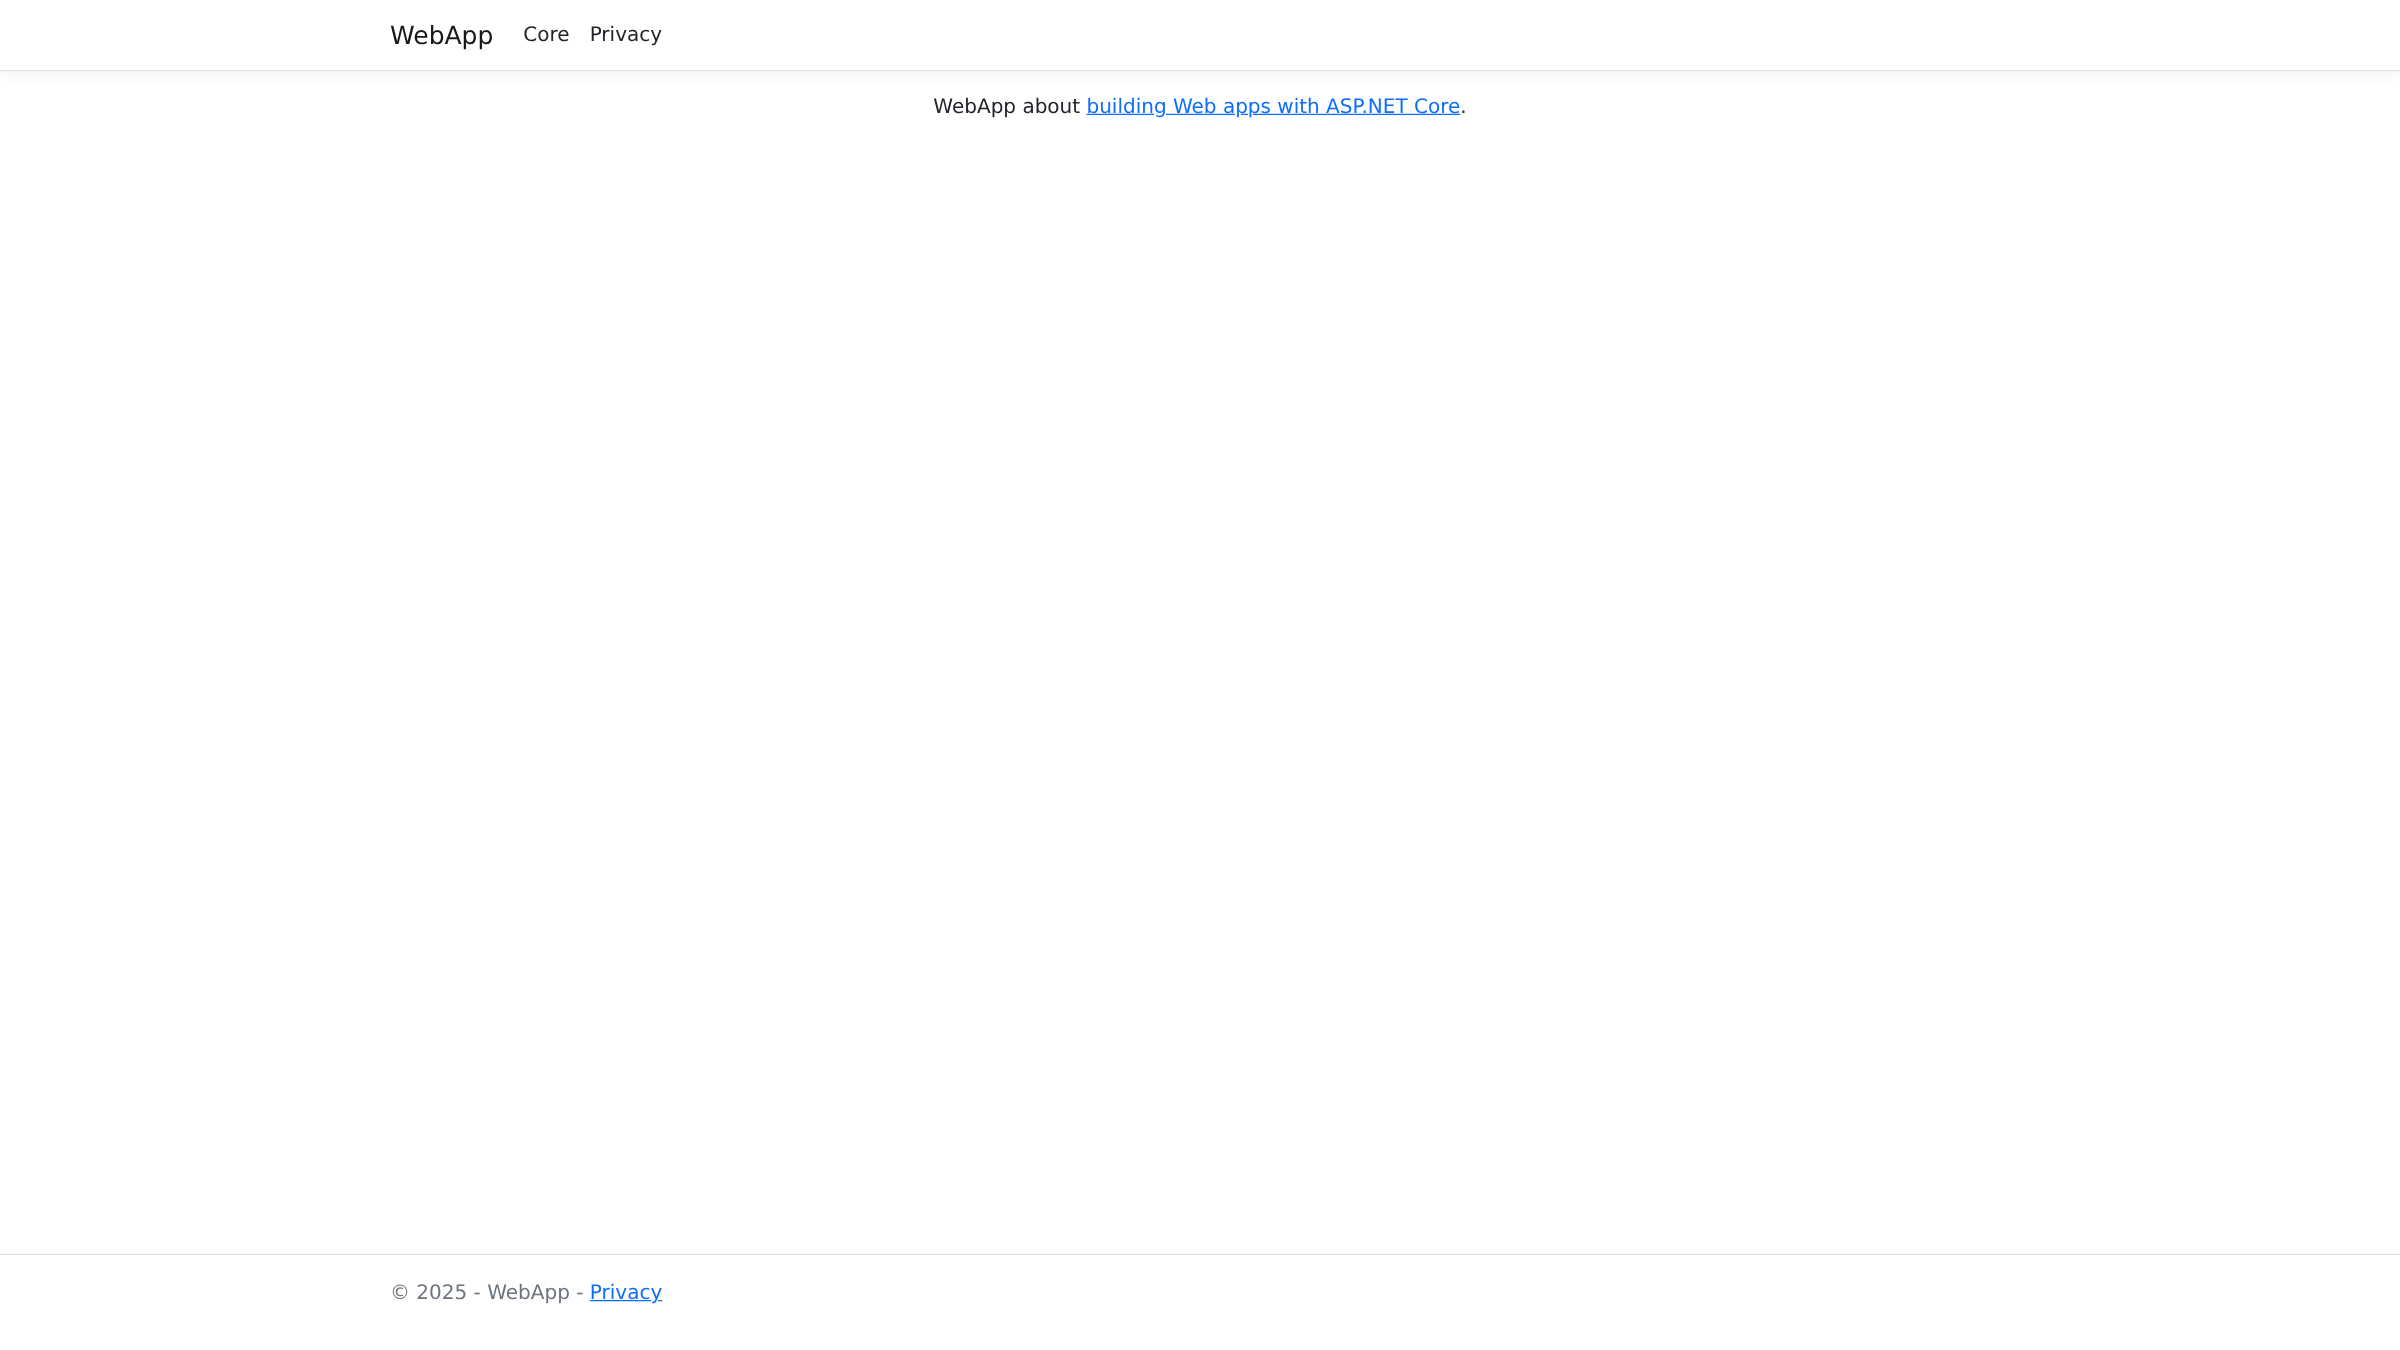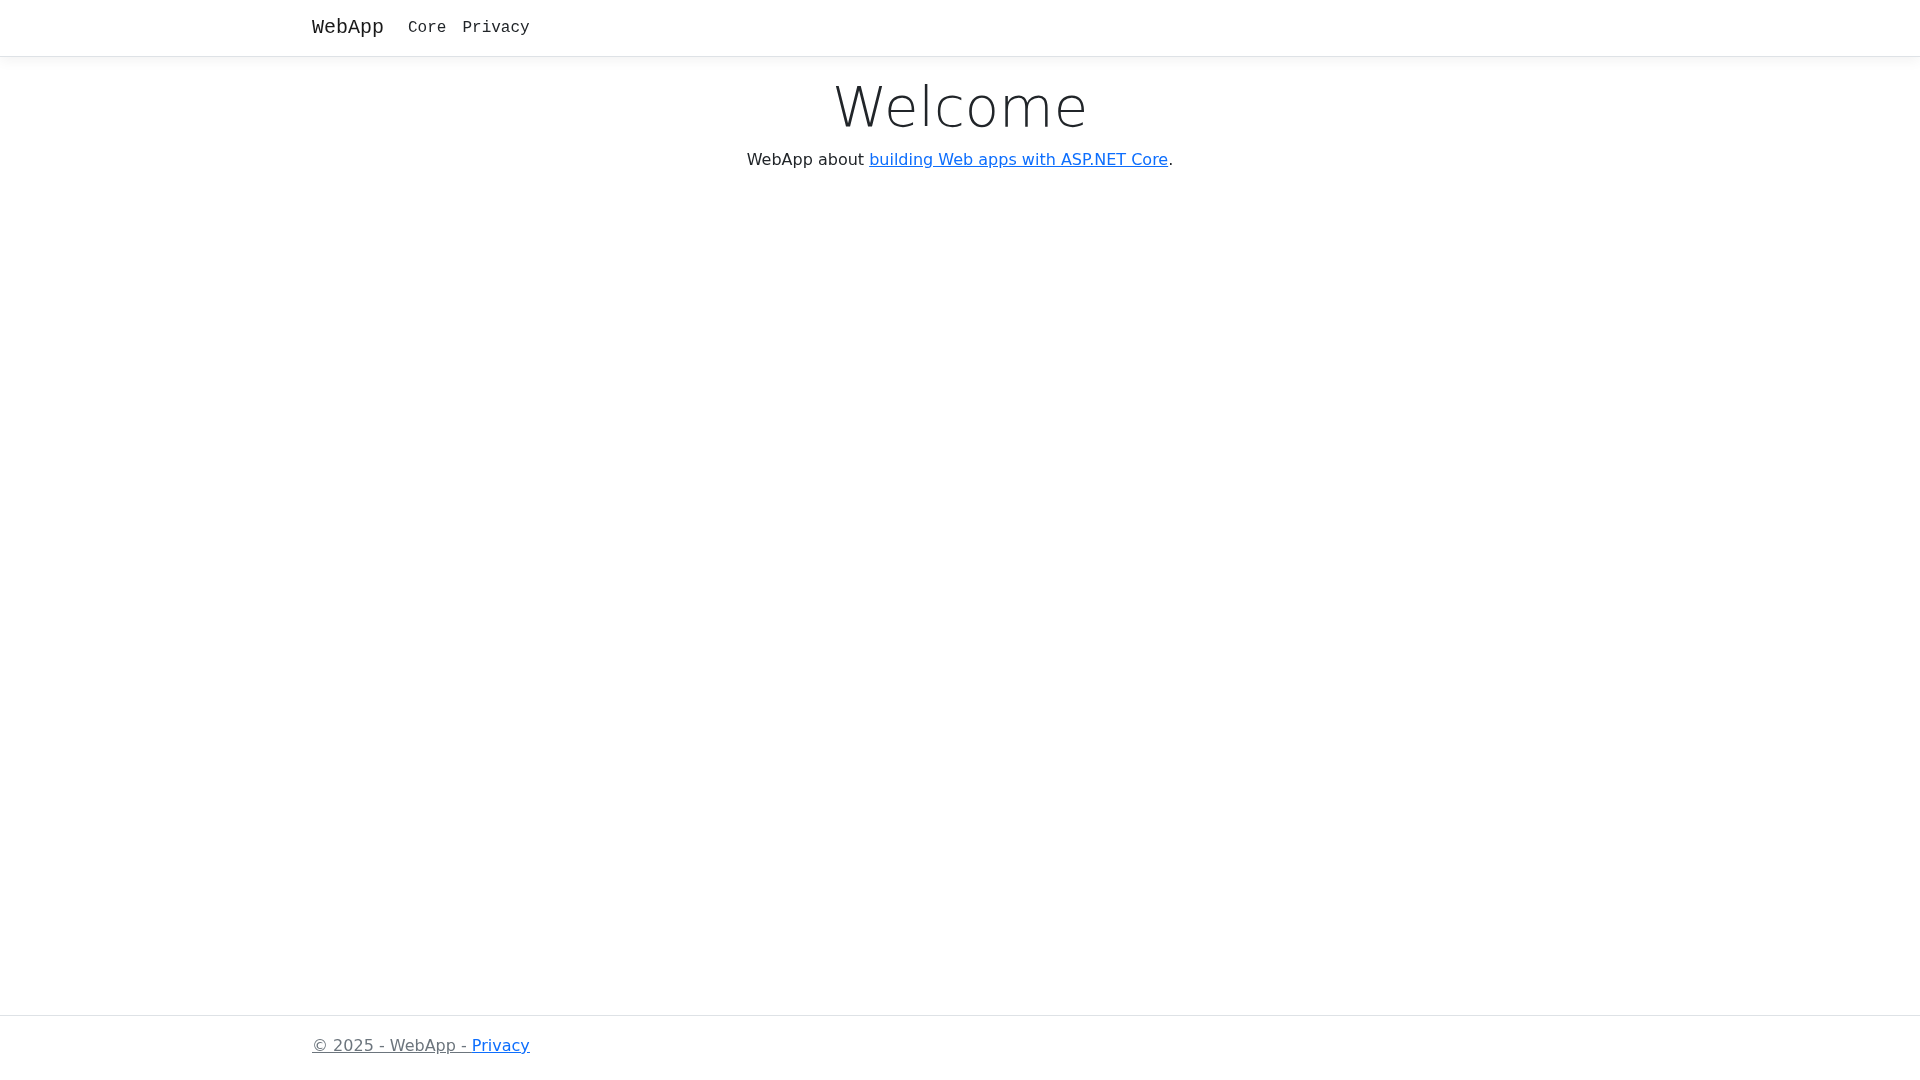--- a/index.html
+++ b/index.html
@@ -26,21 +26,20 @@
     background: var(--color-background, #ffffff);
     border-bottom: 1px solid var(--color-border, #dee2e6);
     box-shadow: 0 4px 12px rgba(0,0,0,.05);
     padding: 8px 0;
     margin-bottom: 16px;
   }
   header nav .container {
     display: flex;
     align-items: center;
     flex-wrap: nowrap;
-    font-family: Liberation Mono, monospace;
   }
   .navbar-brand {
     font-size: 20px;
     line-height: 30px;
     padding: 5px 0;
     margin-right: 16px;
     color: rgba(0,0,0,.9);
     text-decoration: none;
     white-space: nowrap;
     cursor: pointer;
@@ -70,28 +69,27 @@
   p.lead-line { margin: 0 0 16px 0; }
   a.content-link {
     color: var(--color-link, #0d6efd);
     text-decoration: underline;
     cursor: pointer;
     text-align: right;
   }
   
   footer {
     position: absolute;
-    bottom: 4px;
+    bottom: 16px;
     width: 100%;
     white-space: nowrap;
     line-height: 60px;
     color: var(--color-muted, #6c757d);
     border-top: 1px solid var(--color-border, #dee2e6);
     background: var(--color-background, #ffffff);
-    text-decoration: underline;
   }
 </style>
 </head>
 <body>
 
 <header>
   <nav>
     <div class="container">
       <a class="navbar-brand">WebApp</a>
       <ul class="navbar-nav">
@@ -102,21 +100,20 @@
           <a class="nav-link">Privacy</a>
         </li>
       </ul>
     </div>
   </nav>
 </header>
 
 <div class="container">
   <main>
     <div class="text-center">
-      <h1 class="display-heading">Welcome</h1>
       <p class="lead-line"><span>WebApp about </span><a class="content-link">building Web apps with ASP.NET Core</a><span>.</span></p>
     </div>
   </main>
 </div>
 
 <footer>
   <div class="container"><span>© 2025 - WebApp - </span><a class="content-link">Privacy</a></div>
 </footer>
 
 </body></html>

